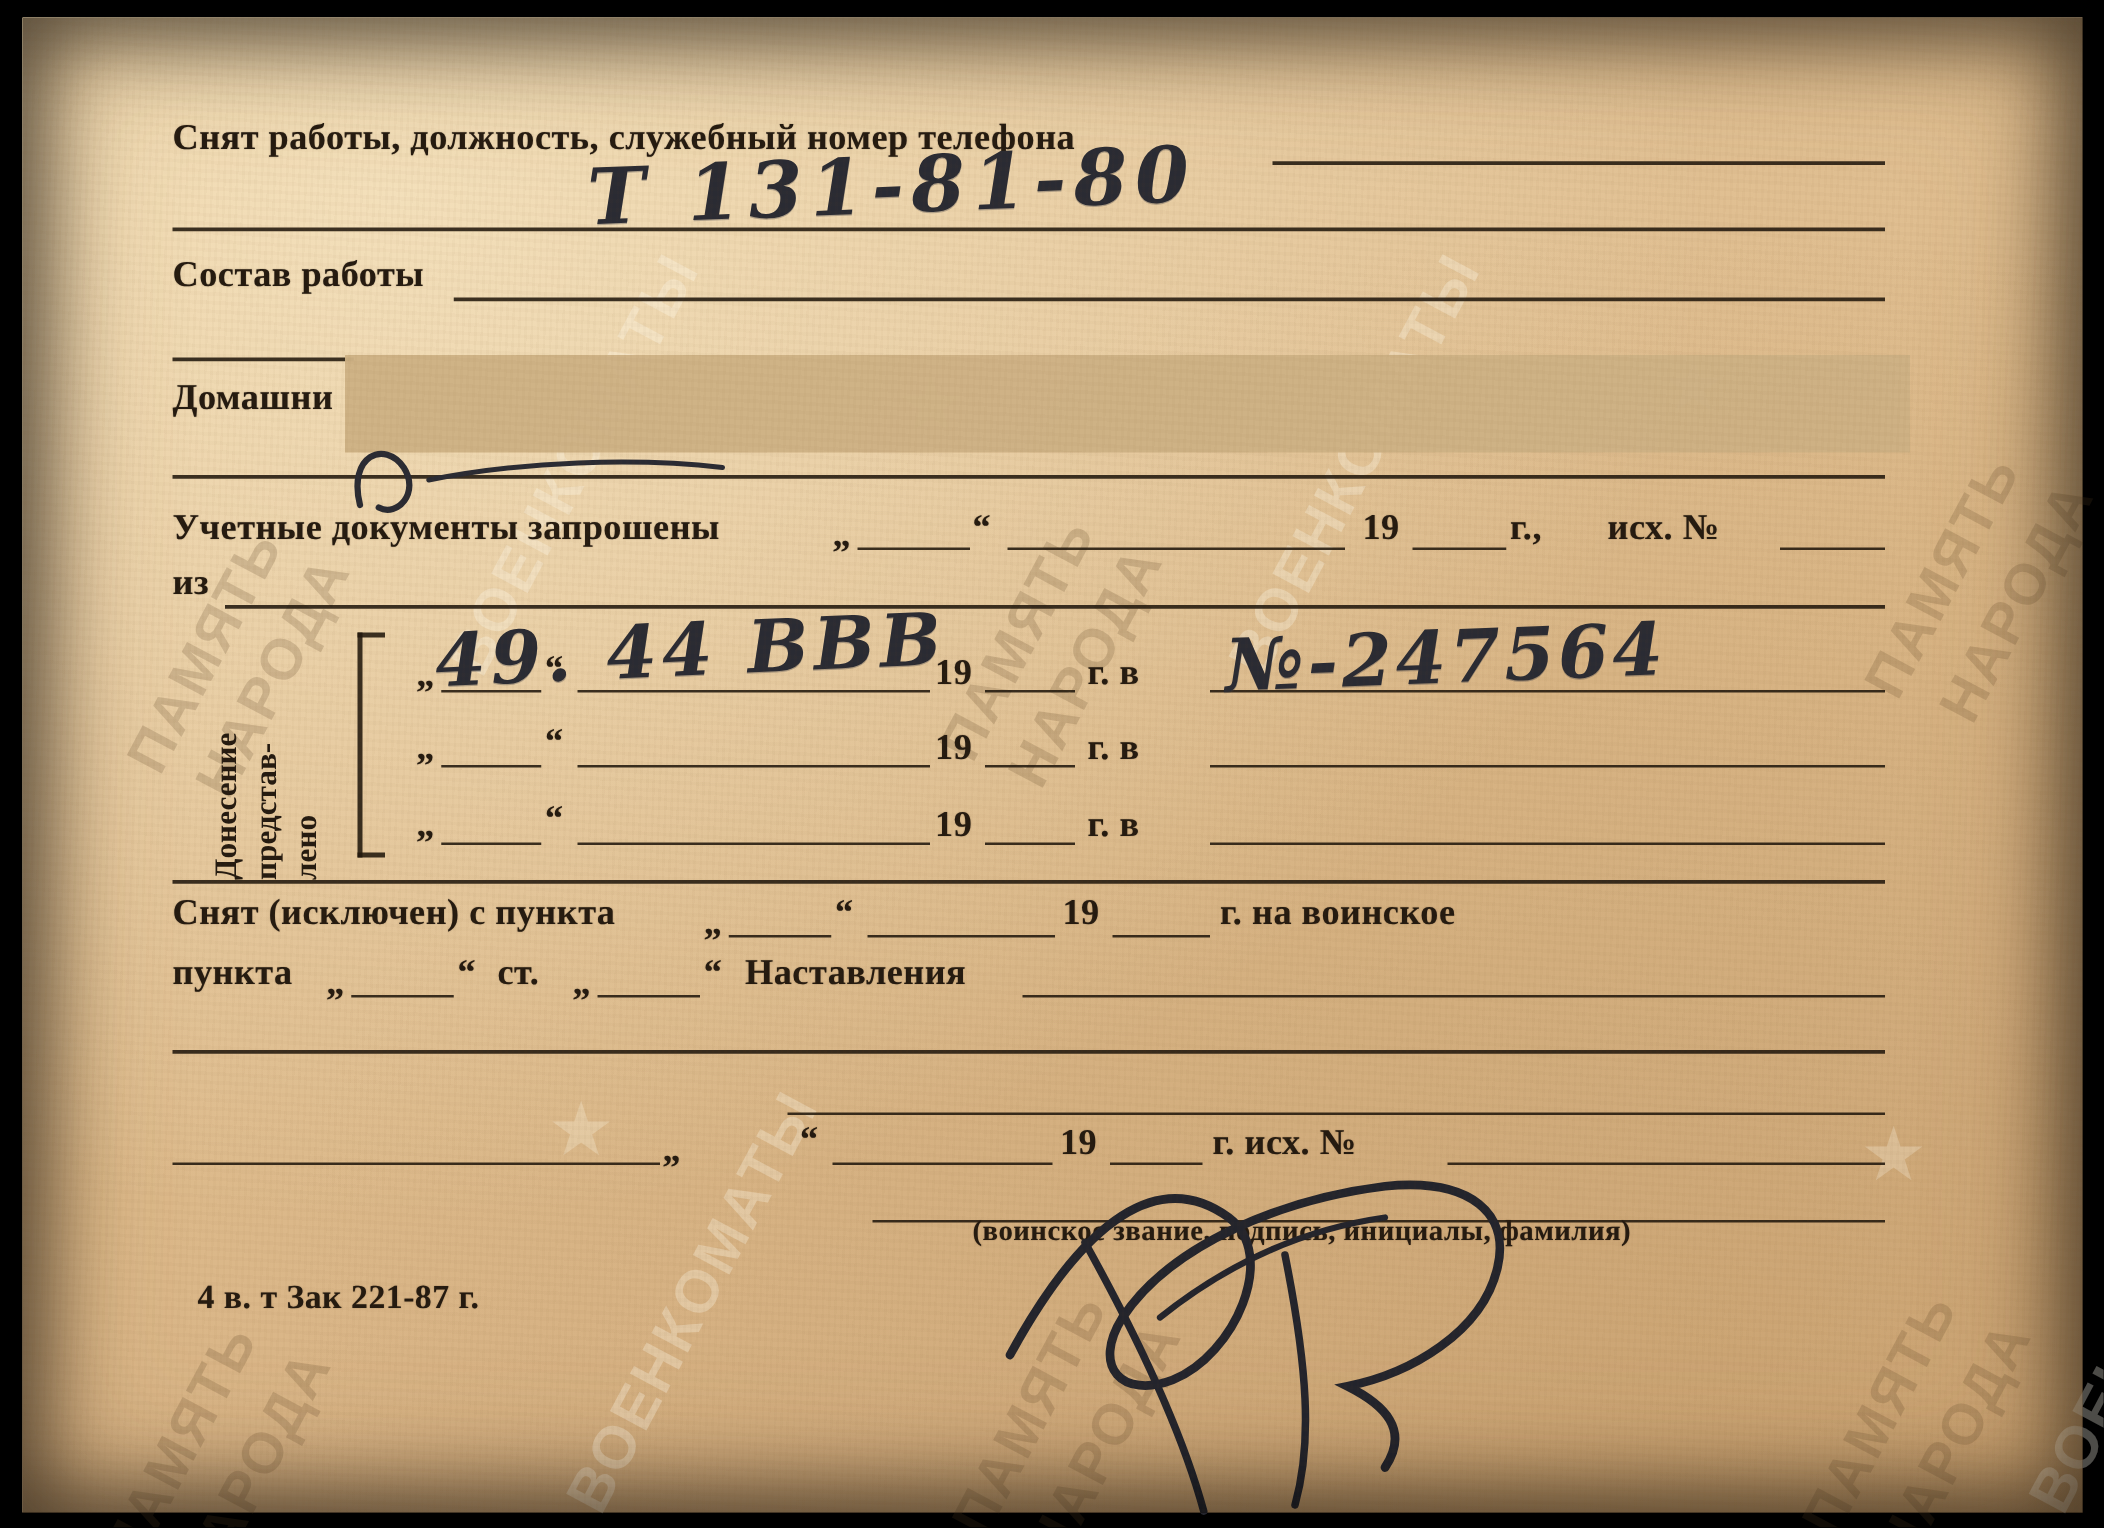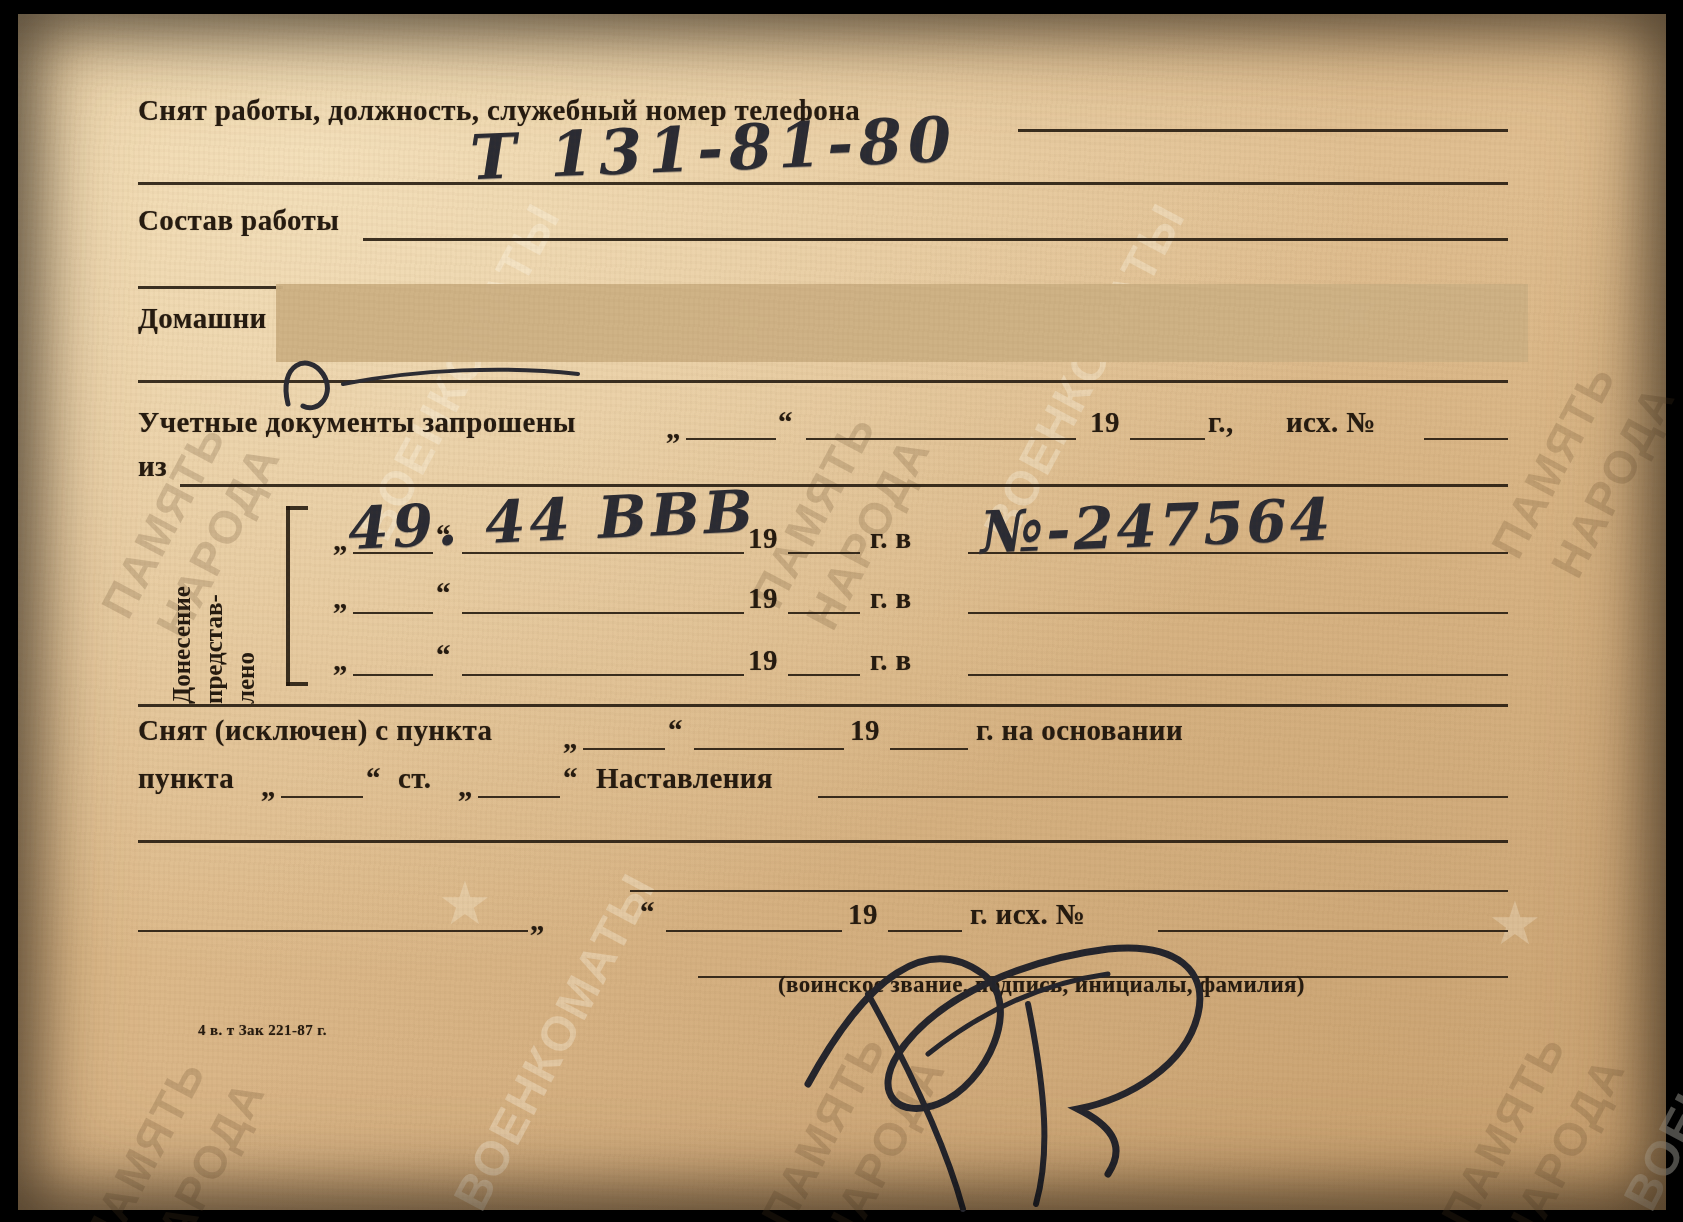--- a/index.html
+++ b/index.html
@@ -40,21 +40,21 @@
     position:absolute;
     color:#241a10;
     font-family:"Liberation Serif", serif;
     font-size:29px;
     letter-spacing:.4px;
     white-space:nowrap;
     text-shadow:0 0 1px rgba(40,25,10,.45);
   }
   .bold{font-weight:bold;}
   .small{font-size:23px;}
-  .tiny{font-size:15px;margin-left:40px;}
+  .tiny{font-size:27px;}
 
   
   .rule{
     position:absolute;
     height:0;
     border-top:3px solid #20170d;
     opacity:.88;
   }
   .rule.thin{border-top-width:2px;}
 
@@ -213,21 +213,21 @@
 
       <div class="rule" style="left:120px;top:690px;width:1370px;"></div>
 
       <div class="txt bold" style="left:120px;top:700px;">Снят (исключен) с пункта</div>
       <div class="txt bold" style="left:545px;top:708px;">„</div>
       <div class="rule thin" style="left:565px;top:734px;width:82px;"></div>
       <div class="txt bold" style="left:650px;top:700px;">“</div>
       <div class="rule thin" style="left:676px;top:734px;width:150px;"></div>
       <div class="txt bold" style="left:832px;top:700px;">19</div>
       <div class="rule thin" style="left:872px;top:734px;width:78px;"></div>
-      <div class="txt bold" style="left:958px;top:700px;">г. на основании</div>
+      <div class="txt bold" style="left:958px;top:700px;">г. на воинское</div>
 
       <div class="txt bold" style="left:120px;top:748px;">пункта</div>
       <div class="txt bold" style="left:243px;top:756px;">„</div>
       <div class="rule thin" style="left:263px;top:782px;width:82px;"></div>
       <div class="txt bold" style="left:348px;top:748px;">“</div>
       <div class="txt bold" style="left:380px;top:748px;">ст.</div>
       <div class="txt bold" style="left:440px;top:756px;">„</div>
       <div class="rule thin" style="left:460px;top:782px;width:82px;"></div>
       <div class="txt bold" style="left:545px;top:748px;">“</div>
       <div class="txt bold" style="left:578px;top:748px;">Наставления</div>

